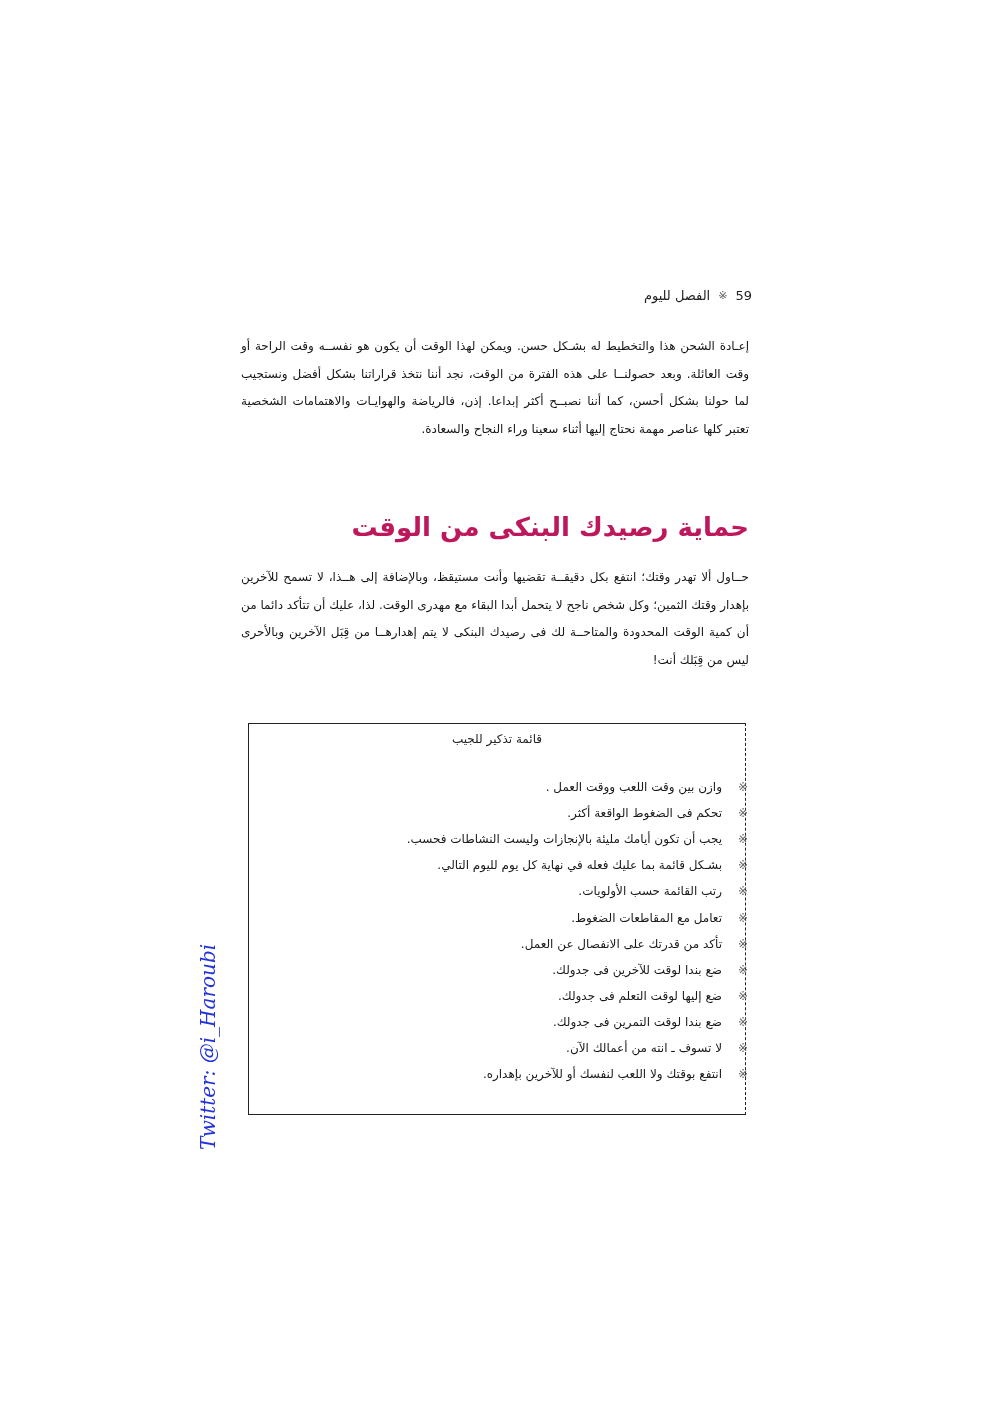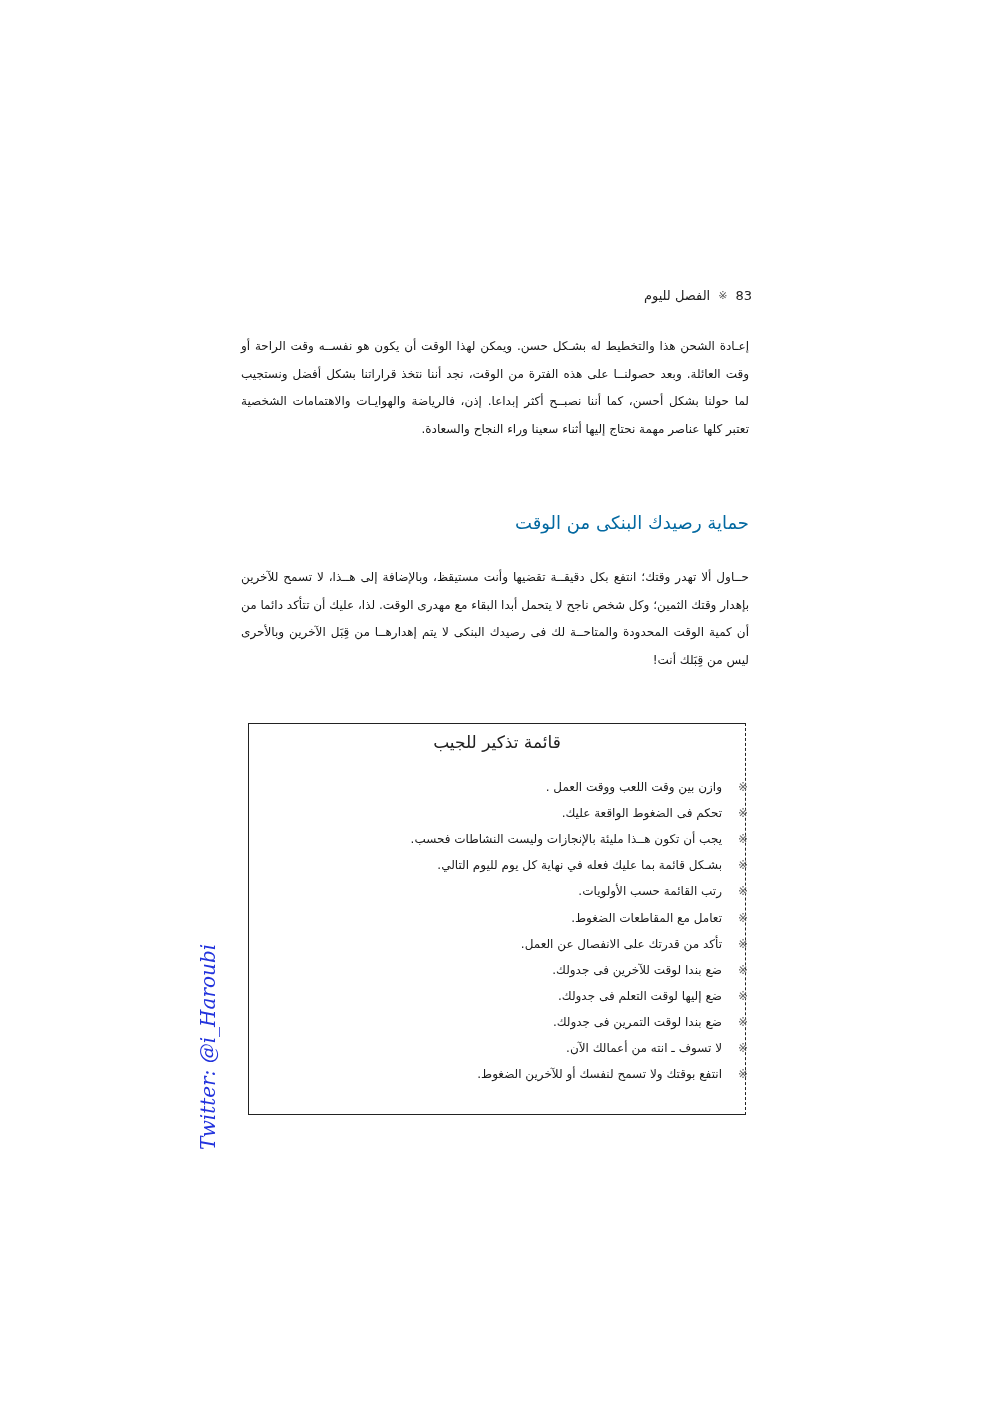--- a/index.html
+++ b/index.html
@@ -6,65 +6,65 @@
   body { width:992px; height:1403px; position:relative; overflow:hidden;
          font-family:"DejaVu Sans", sans-serif; color:#111; }
   .page { position:absolute; left:0; top:0; width:992px; height:1403px; }
   .running-head { position:absolute; top:288px; right:240px; direction:rtl;
                   font-size:13px; color:#222; display:flex; align-items:center; gap:8px; }
   .running-head .orn { font-size:11px; color:#555; }
   .para { position:absolute; right:243px; width:508px; direction:rtl; text-align:justify;
           text-align-last:right; font-size:12px; line-height:27.5px; color:#161616; }
   .para1 { top:333px; }
   .heading { position:absolute; top:512px; right:243px; direction:rtl;
-             font-size:18px; font-weight:normal; color:#0369a1; letter-spacing:0.3px; }
+             font-size:26px; font-weight:bold; color:#be185d; letter-spacing:0.3px; }
   .para2 { top:564px; }
   .box { position:absolute; left:248px; top:723px; width:496px; height:390px;
          border:1px solid #222; border-right-style:dashed; }
   .box-title { position:absolute; top:732px; left:248px; width:498px; text-align:center;
-               direction:rtl; font-size:17px; color:#222; letter-spacing:1px; }
+               direction:rtl; font-size:12px; color:#222; letter-spacing:1px; }
   .list { position:absolute; top:774px; right:244px; direction:rtl; margin:0; padding:0; list-style:none; }
   .list li { display:flex; align-items:center; height:26.1px; font-size:12px; color:#1a1a1a; }
   .list .bullet { width:14px; font-size:12px; color:#666; margin-left:12px; margin-right:0; }
   .watermark { position:absolute; left:196px; top:1150px; transform-origin:left top;
                transform:rotate(-90deg); font-family:"DejaVu Serif", serif; font-style:italic;
                font-size:20px; color:#2233dd; white-space:nowrap; }
 </style>
 </head>
 <body>
 
 <div class="page">
 
   <div class="running-head">
-    <span>83</span>
+    <span>59</span>
     <span class="orn">※</span>
     <span>الفصل لليوم</span>
   </div>
 
   <div class="para para1">إعـادة الشحن هذا والتخطيط له بشـكل حسن. ويمكن لهذا الوقت أن يكون هو نفســه وقت الراحة أو وقت العائلة. وبعد حصولنــا على هذه الفترة من الوقت، نجد أننا نتخذ قراراتنا بشكل أفضل ونستجيب لما حولنا بشكل أحسن، كما أننا نصبــح أكثر إبداعا. إذن، فالرياضة والهوايـات والاهتمامات الشخصية تعتبر كلها عناصر مهمة نحتاج إليها أثناء سعينا وراء النجاح والسعادة.</div>
 
   <div class="heading">حماية رصيدك البنكى من الوقت</div>
 
   <div class="para para2">حــاول ألا تهدر وقتك؛ انتفع بكل دقيقــة تقضيها وأنت مستيقظ، وبالإضافة إلى هــذا، لا تسمح للآخرين بإهدار وقتك الثمين؛ وكل شخص ناجح لا يتحمل أبدا البقاء مع مهدرى الوقت. لذا، عليك أن تتأكد دائما من أن كمية الوقت المحدودة والمتاحــة لك فى رصيدك البنكى لا يتم إهدارهــا من قِبَل الآخرين وبالأحرى ليس من قِبَلك أنت!</div>
 
   <div class="box"></div>
   <div class="box-title">قائمة تذكير للجيب</div>
 
   <ul class="list">
     <li>
         <span class="bullet">※</span>
         <span>وازن بين وقت اللعب ووقت العمل .</span>
       </li>
     <li>
         <span class="bullet">※</span>
-        <span>تحكم فى الضغوط الواقعة عليك.</span>
+        <span>تحكم فى الضغوط الواقعة أكثر.</span>
       </li>
     <li>
         <span class="bullet">※</span>
-        <span>يجب أن تكون هــذا مليئة بالإنجازات وليست النشاطات فحسب.</span>
+        <span>يجب أن تكون أيامك مليئة بالإنجازات وليست النشاطات فحسب.</span>
       </li>
     <li>
         <span class="bullet">※</span>
         <span>بشـكل قائمة بما عليك فعله في نهاية كل يوم لليوم التالي.</span>
       </li>
     <li>
         <span class="bullet">※</span>
         <span>رتب القائمة حسب الأولويات.</span>
       </li>
     <li>
@@ -86,18 +86,18 @@
     <li>
         <span class="bullet">※</span>
         <span>ضع بندا لوقت التمرين فى جدولك.</span>
       </li>
     <li>
         <span class="bullet">※</span>
         <span>لا تسوف ـ انته من أعمالك الآن.</span>
       </li>
     <li>
         <span class="bullet">※</span>
-        <span>انتفع بوقتك ولا تسمح لنفسك أو للآخرين الضغوط.</span>
+        <span>انتفع بوقتك ولا اللعب لنفسك أو للآخرين بإهداره.</span>
       </li>
   </ul>
 
   <div class="watermark">Twitter: @i_Haroubi</div>
 </div>
 
 </body></html>

